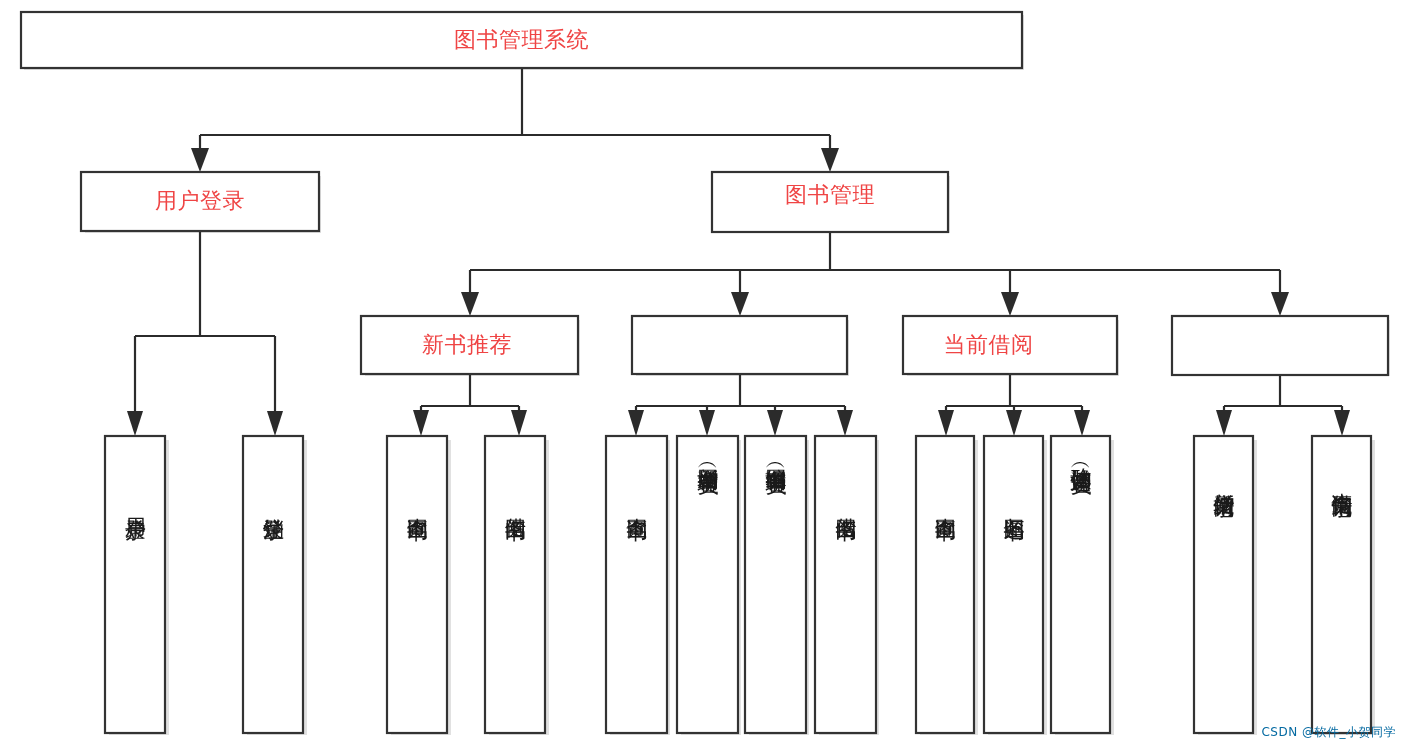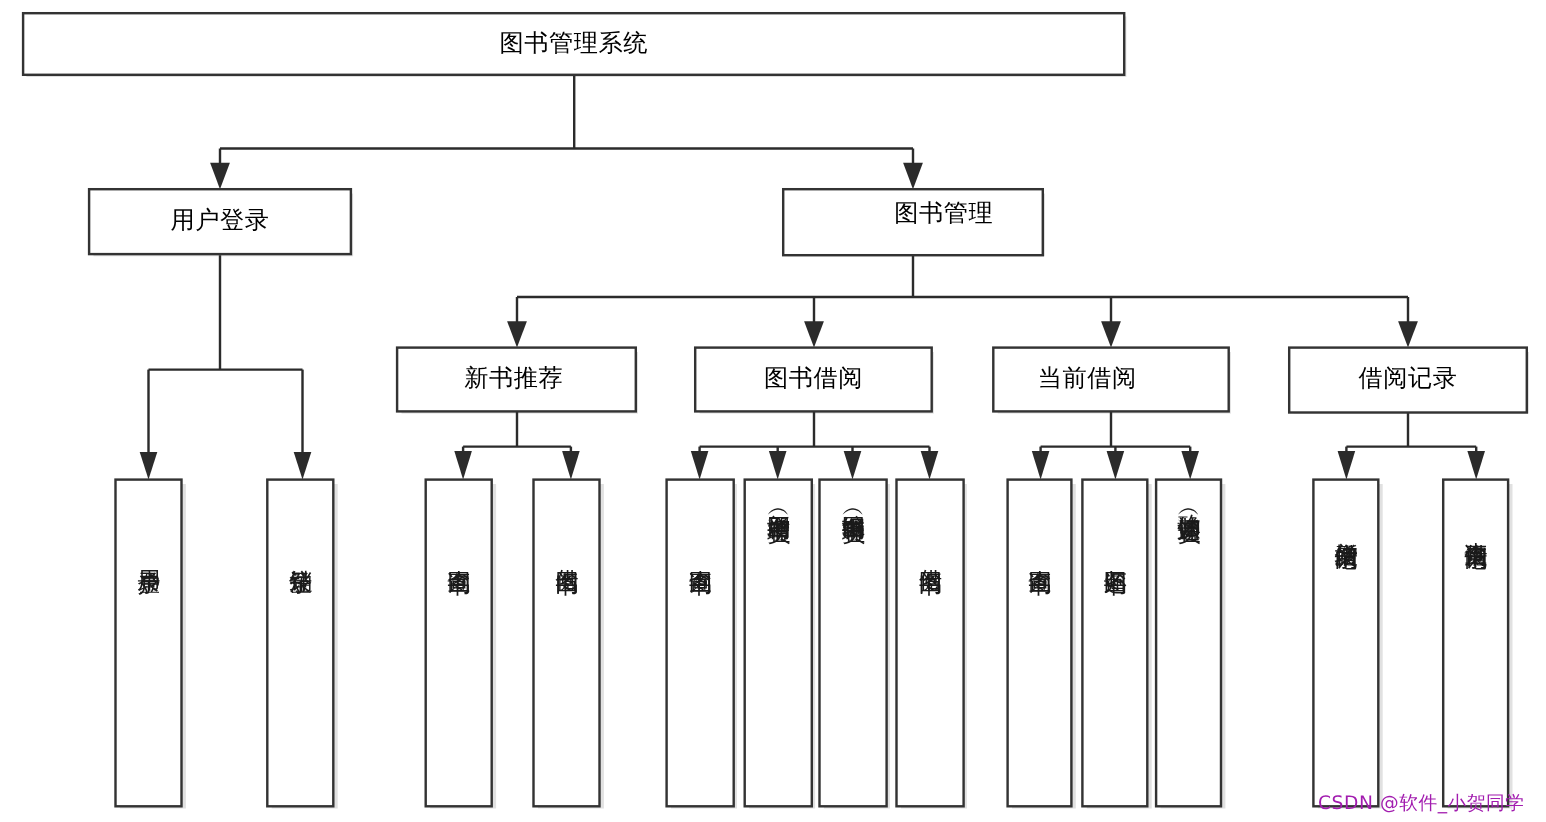--- a/index.html
+++ b/index.html
@@ -46,21 +46,21 @@
   }
   .arrow-head {
     fill: #2b2b2b;
     stroke: none;
   }
   .node-label-h {
     position: absolute;
     display: flex;
     align-items: center;
     justify-content: center;
-    color: #000000;
+    color: #ef4444;
     font-size: 22px;
     line-height: 1.1;
     letter-spacing: 0.5px;
     white-space: nowrap;
     pointer-events: none;
   }
   .node-label-v {
     position: absolute;
     display: flex;
     align-items: center;
@@ -69,24 +69,24 @@
     font-size: 21px;
     line-height: 1.18;
     letter-spacing: 1px;
     writing-mode: vertical-rl;
     text-orientation: upright;
     padding-top: 8px;
     pointer-events: none;
   }
   .watermark {
     position: absolute;
-    right: 19px;
+    right: 9px;
     bottom: 6px;
-    color: #a21caf;
-    font-size: 17px;
+    color: #0369a1;
+    font-size: 12px;
     letter-spacing: 0.5px;
     white-space: nowrap;
     user-select: none;
   }
 </style>
 </head>
 <body>
 
 <div id="diagram-root">
 
@@ -206,26 +206,24 @@
       <rect class="node-box" x="1051" y="436" width="59" height="297"></rect>
 
       <rect class="node-box" x="1194" y="436" width="59" height="297"></rect>
       <rect class="node-box" x="1312" y="436" width="59" height="297"></rect>
     </g>
   </svg>
 
   <div class="node-label-h" style="left:21px; top:12px; width:1001px; height:56px;">图书管理系统</div>
 
   <div class="node-label-h" style="left:81px; top:172px; width:238px; height:59px;">用户登录</div>
-  <div class="node-label-h" style="left:712px; top:172px; width:236px; height:46px;padding-left:28px;">图书管理</div>
+  <div class="node-label-h" style="left:712px; top:172px; width:236px; height:46px;">图书管理</div>
 
   <div class="node-label-h" style="left:361px; top:316px; width:212px; height:58px;">新书推荐</div>
-  <div class="node-label-h" style="left:632px; top:316px; width:215px; height:58px;">图书借阅</div>
   <div class="node-label-h" style="left:903px; top:316px; width:171px; height:58px;">当前借阅</div>
-  <div class="node-label-h" style="left:1172px; top:316px; width:216px; height:59px;">借阅记录</div>
 
   <div class="node-label-v" style="left:105px; top:493px; width:60px; height:240px;">用户登录</div>
   <div class="node-label-v" style="left:243px; top:493px; width:60px; height:240px;">注销登录</div>
 
   <div class="node-label-v" style="left:387px; top:493px; width:60px; height:240px;">查询图书</div>
   <div class="node-label-v" style="left:485px; top:493px; width:60px; height:240px;">借阅图书</div>
 
   <div class="node-label-v" style="left:606px; top:493px; width:61px; height:240px;">查询图书</div>
   <div class="node-label-v" style="left:677px; top:443px; width:61px; height:290px;">新增图书（管理员）</div>
   <div class="node-label-v" style="left:745px; top:443px; width:61px; height:290px;">编辑图书（管理员）</div>

